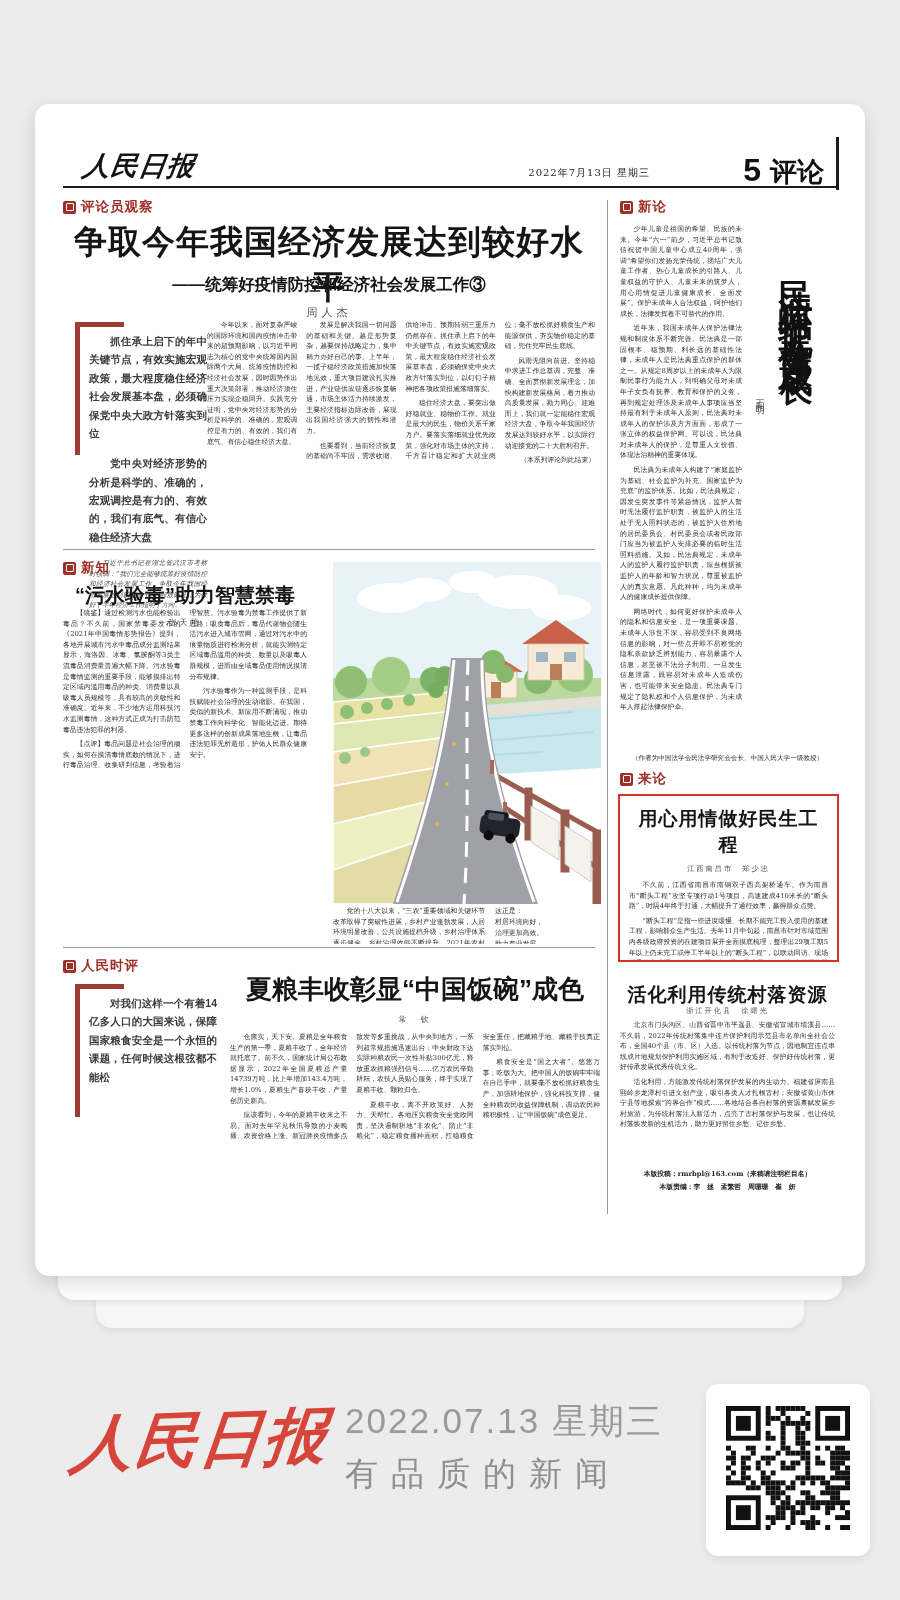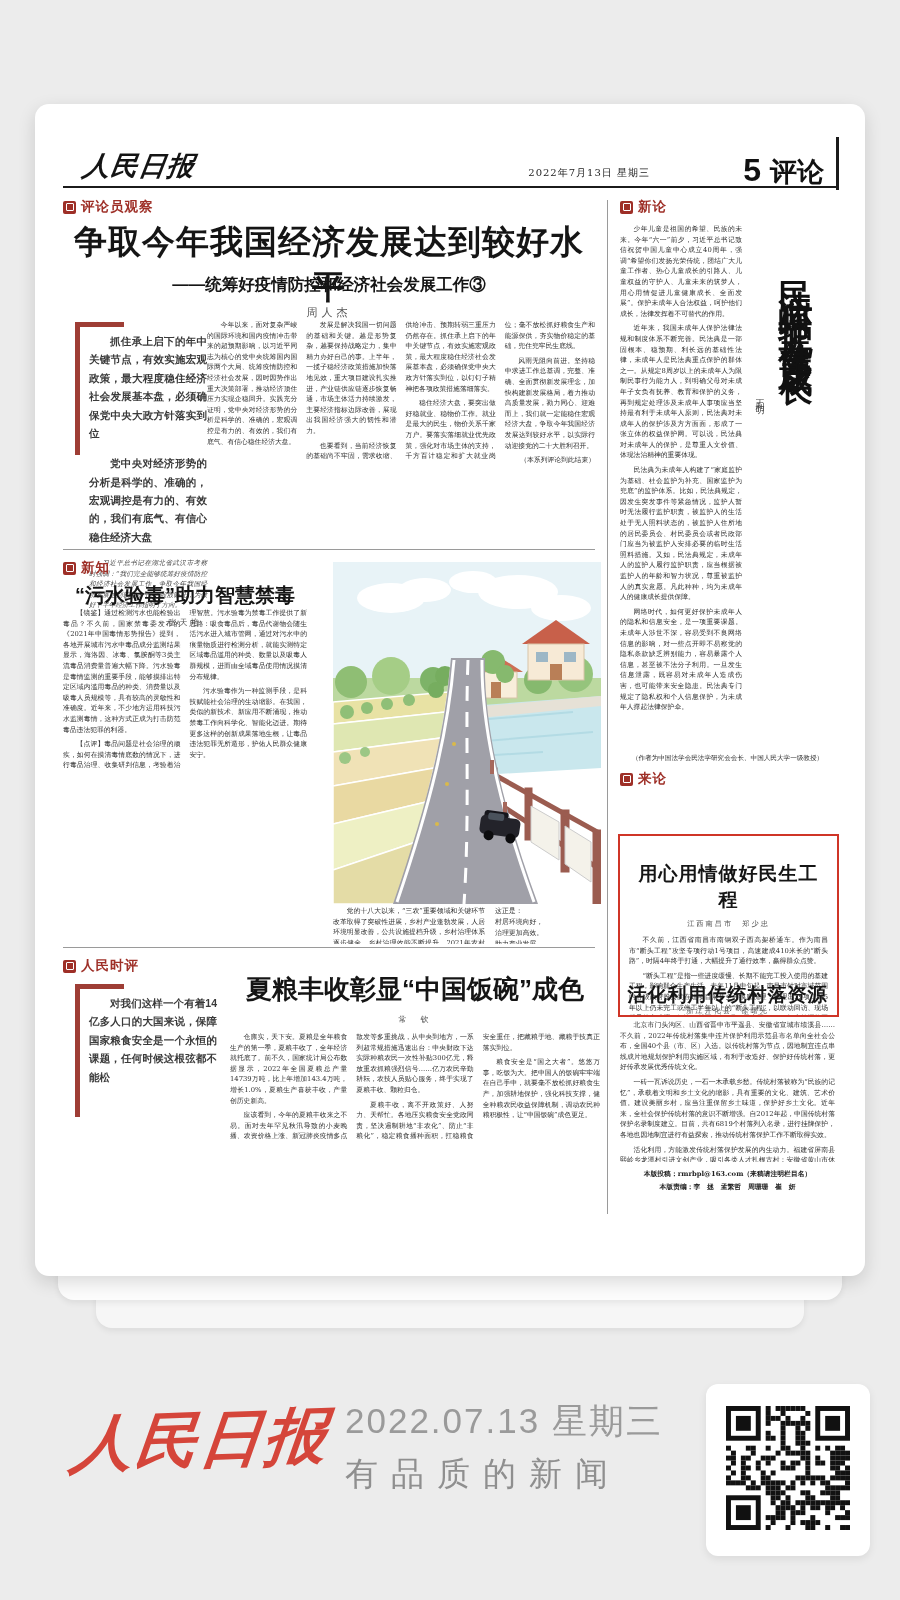--- a/index.html
+++ b/index.html
@@ -42,21 +42,21 @@
   .pull p{margin:0 0 12px 0;text-indent:2em;}
   .pull .note{font-weight:normal;font-style:italic;font-size:6.6px;line-height:1.6;color:#4a4a4a;
         font-family:"DejaVu Serif",serif;text-indent:2em;}
   .vdiv{position:absolute;width:1px;background:#9a9a9a;}
   .hdiv{position:absolute;height:1px;background:#9a9a9a;}
   
   .vtitle{position:absolute;writing-mode:vertical-rl;font-family:"Liberation Sans",sans-serif;
           font-weight:900;font-size:34px;color:#111;letter-spacing:9px;}
   .vauthor{position:absolute;writing-mode:vertical-rl;font-size:9px;color:#444;letter-spacing:3px;}
   .rednote{font-size:6.6px;color:#2e2e2e;text-align:center;}
-  .redbox{position:absolute;border:2.5px solid #cf3527;padding:23px 9px 4px 9px;overflow:hidden;margin-top:40px;}
+  .redbox{position:absolute;border:2.5px solid #cf3527;padding:8px 9px 4px 9px;overflow:hidden;}
   .lailun-title{font-size:19px;letter-spacing:1px;margin:2px 0 6px 0;}
   .lailun-byline{font-size:7.2px;letter-spacing:2px;margin-bottom:6px;}
   .footnotes{position:absolute;text-align:center;font-size:6.8px;font-weight:bold;color:#222;
              font-family:"DejaVu Serif",serif;line-height:1.9;}
   
   .brand-f{position:absolute;left:72px;top:1398px;font-family:"DejaVu Serif",serif;font-style:italic;
            font-weight:bold;font-size:62px;color:#d5453a;transform:skewX(-8deg) rotate(-2deg);letter-spacing:2px;}
   .f-date{position:absolute;left:345px;top:1398px;font-size:35px;color:#9a9a9a;
           font-family:"Liberation Sans",sans-serif;letter-spacing:2px;}
   .f-slogan{position:absolute;left:345px;top:1452px;font-size:33px;color:#8f8f8f;
@@ -263,21 +263,20 @@
     <div class="t">
       <p>不久前，江西省南昌市南钢双子西高架桥通车。作为南昌市“断头工程”攻坚专项行动1号项目，高速建成410米长的“断头路”，时隔4年终于打通，大幅提升了通行效率，赢得群众点赞。</p>
       <p>“断头工程”是指一些进度缓慢、长期不能完工投入使用的基建工程，影响群众生产生活。去年11月中旬起，南昌市针对市域范围内各级政府投资的在建项目展开全面摸底梳理，整理出29项工期5年以上仍未完工或停工半年以上的“断头工程”，以联动回访、现场督导的方式逐一解决。截至今年6月，已完工11项，年底前还将再完成6项。一个问题一个问题解决，一个项目一个项目落实，利民惠民实效不断显现。</p>
 
     </div>
   </div>
   <div class="hl lailun-title" style="position:absolute;left:585px;width:215px;top:876px;">活化利用传统村落资源</div>
   <div class="byline lailun-byline" style="position:absolute;left:585px;width:215px;top:902px;">浙江开化县　徐曙光</div>
   <div class="t" style="position:absolute;left:585px;top:916px;width:215px;height:142px;overflow:hidden;">
     <p>北京市门头沟区、山西省晋中市平遥县、安徽省宣城市绩溪县……不久前，2022年传统村落集中连片保护利用示范县市名单向全社会公布，全国40个县（市、区）入选。以传统村落为节点，因地制宜连点串线成片地规划保护利用实施区域，有利于改造好、保护好传统村落，更好传承发展优秀传统文化。</p>
-    <p>一砖一瓦诉说历史，一石一木承载乡愁。传统村落被称为“民族的记忆”，承载着文明和乡土文化的缩影，具有重要的文化、建筑、艺术价值。建设美丽乡村，应当注重保留乡土味道，保护好乡土文化。近年来，全社会保护传统村落的意识不断增强。自2012年起，中国传统村落保护名录制度建立。目前，共有6819个村落列入名录，进行挂牌保护，各地也因地制宜进行有益探索，推动传统村落保护工作不断取得实效。</p>
     <p>活化利用，方能激发传统村落保护发展的内生动力。福建省屏南县熙岭乡龙潭村引进文创产业，吸引各类人才扎根古村；安徽省黄山市休宁县等地探索“跨界合作”模式……各地结合各自村落的资源禀赋发展乡村旅游，为传统村落注入新活力，点亮了古村落保护与发展，也让传统村落焕发新的生机活力，助力更好留住乡愁、记住乡愁。</p>
   </div>
   <div class="footnotes" style="left:585px;top:1064px;width:215px;">
     <div>本版投稿：rmrbpl@163.com（来稿请注明栏目名）</div>
     <div>本版责编：李　拯　孟繁哲　周珊珊　崔　妍</div>
   </div>
 
 </div>
 
 <div class="brand-f">人民日报</div>

